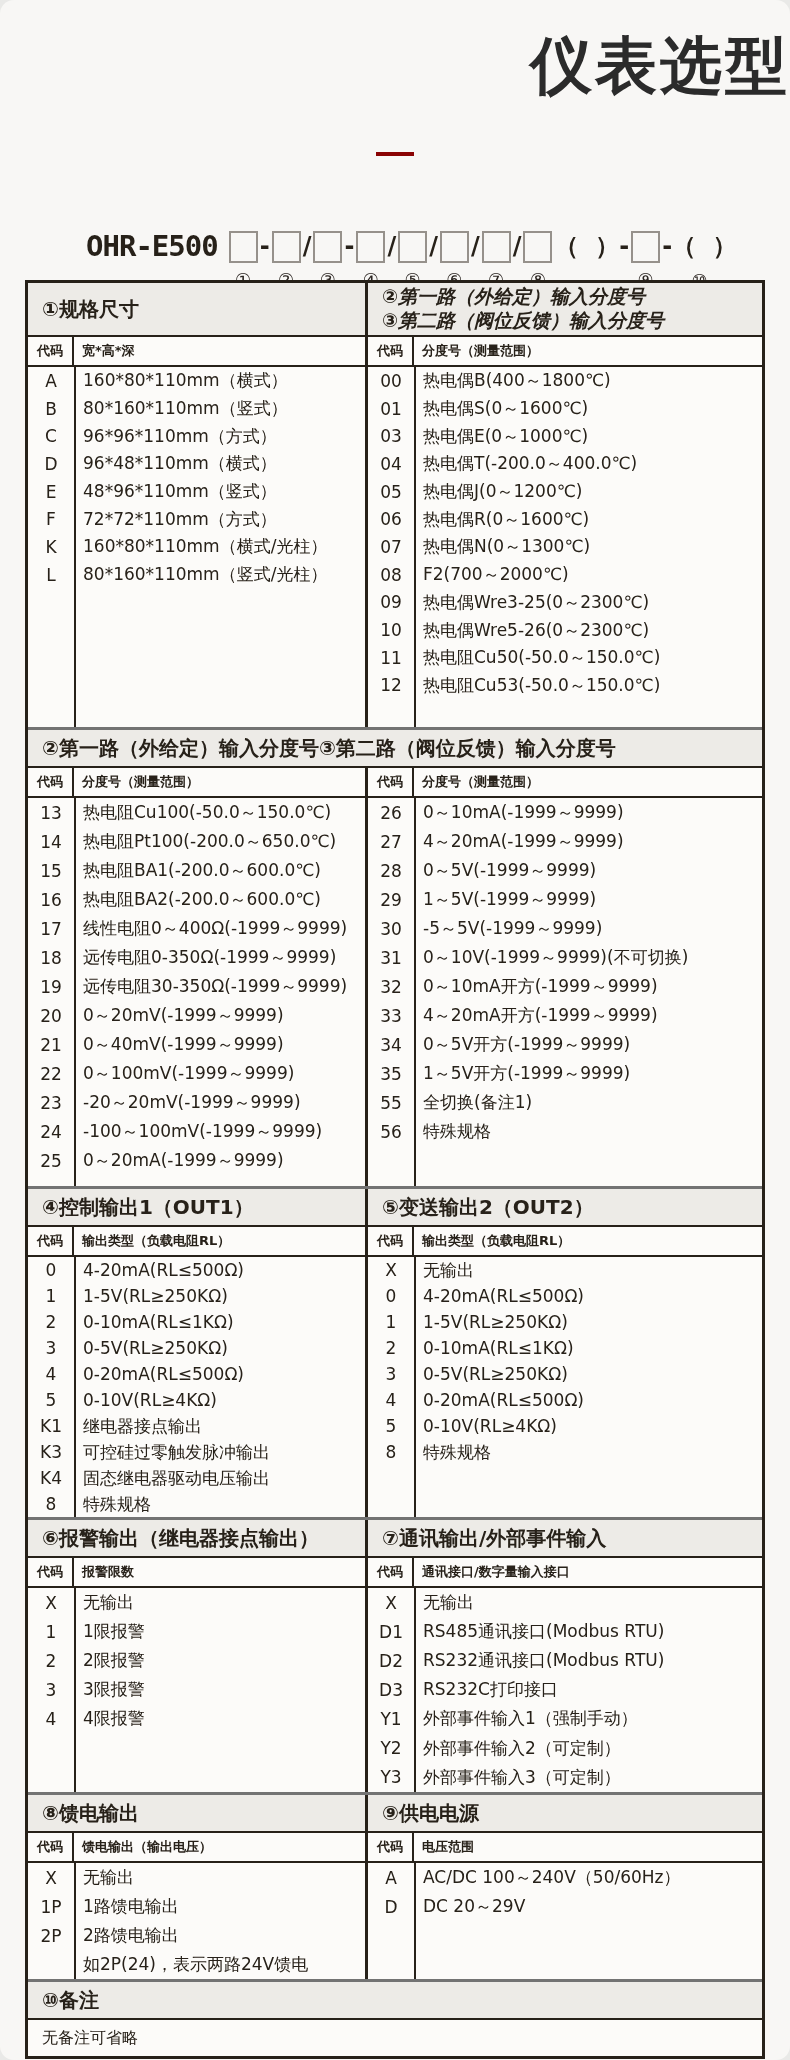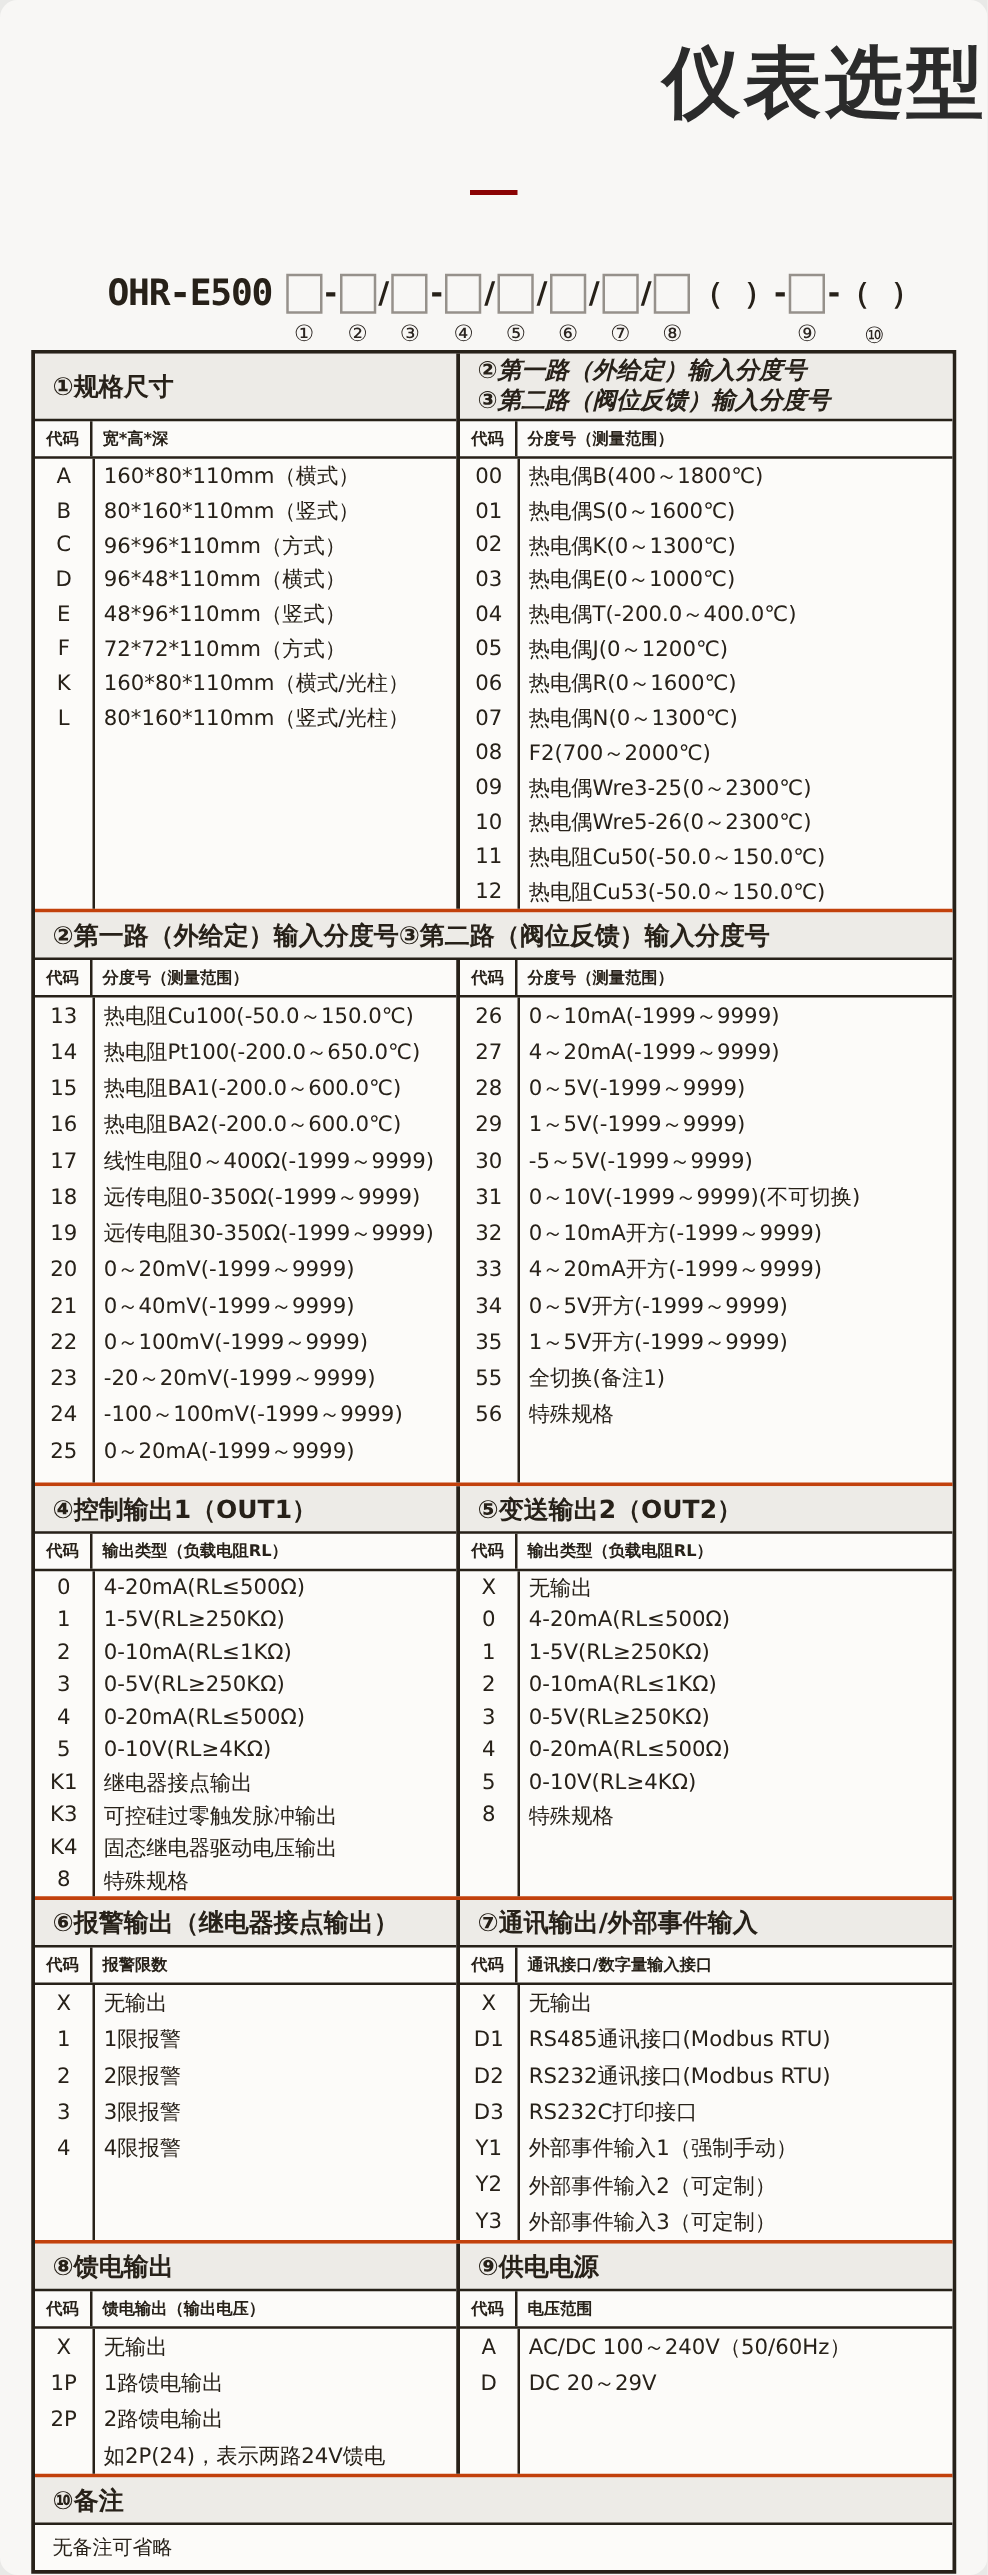--- a/index.html
+++ b/index.html
@@ -1,31 +1,31 @@
 <!DOCTYPE html>
 <html><head>
 <meta charset="utf-8">
 <style>
   html,body{margin:0;padding:0;background:#e9e9e7;}
   .sheet{position:relative;width:790px;height:2060px;margin:0 auto;background:#f8f7f5;
          border-radius:14px;font-family:"DejaVu Sans","Liberation Sans",sans-serif;color:#272119;overflow:hidden;}
   .title{padding-top:24px;text-align:right;font-size:62px;font-weight:bold;letter-spacing:3px;color:#2b2b2b;}
   .dash{width:38px;height:4px;margin:44px auto 0;}
   
-  .model{position:absolute;left:86px;top:216px;display:flex;align-items:flex-start;}
+  .model{position:absolute;left:86px;top:228px;display:flex;align-items:flex-start;}
   .prefix{font-family:"DejaVu Sans Mono","Liberation Mono",monospace;font-size:29px;font-weight:bold;
           line-height:36px;margin-right:10px;letter-spacing:-1px;}
   .token{display:flex;flex-direction:column;align-items:center;margin:0 1px;}
   .glyph{height:36px;display:flex;align-items:center;justify-content:center;
          font-size:24px;font-weight:bold;white-space:pre;}
   .token.box .glyph{width:25px;height:28px;margin-top:3px;border:2px solid #96918b;background:transparent;}
   .plabel{height:24px;margin-top:6px;font-size:18px;color:#2b2521;}
   
   .table{position:absolute;left:25px;top:280px;width:740px;border:3px solid #272119;background:#fcfbf9;box-sizing:border-box;}
-  .sec{border-top:3px solid #c2410c;}
+  .sec{border-top:3px solid #737373;}
   .sec:first-child{border-top:none;}
   .sec-flex{display:flex;align-items:stretch;}
   .half{width:337px;box-sizing:border-box;display:flex;flex-direction:column;}
   .half.r{flex:1;border-left:3px solid #272119;}
   .sec-head{background:#edebe7;border-bottom:2px solid #272119;display:flex;flex-direction:column;
             justify-content:center;padding-left:14px;font-weight:bold;font-size:20px;line-height:1.25;}
   .sec-head.small{font-size:19px;font-style:italic;}
   .h52{height:52px;} .h36{height:36px;}
   .subhead{display:flex;align-items:stretch;height:28px;border-bottom:2px solid #272119;
            font-weight:bold;font-size:13px;}
@@ -215,24 +215,20 @@
             <div class="row">
               <span class="code">00</span>
               <span class="desc">热电偶B(400～1800℃)</span>
             </div>
 
             <div class="row">
               <span class="code">01</span>
               <span class="desc">热电偶S(0～1600℃)</span>
             </div>
 
-            <div class="row">
-              <span class="code">02</span>
-              <span class="desc">热电偶K(0～1300℃)</span>
-            </div>
 
             <div class="row">
               <span class="code">03</span>
               <span class="desc">热电偶E(0～1000℃)</span>
             </div>
 
             <div class="row">
               <span class="code">04</span>
               <span class="desc">热电偶T(-200.0～400.0℃)</span>
             </div>

